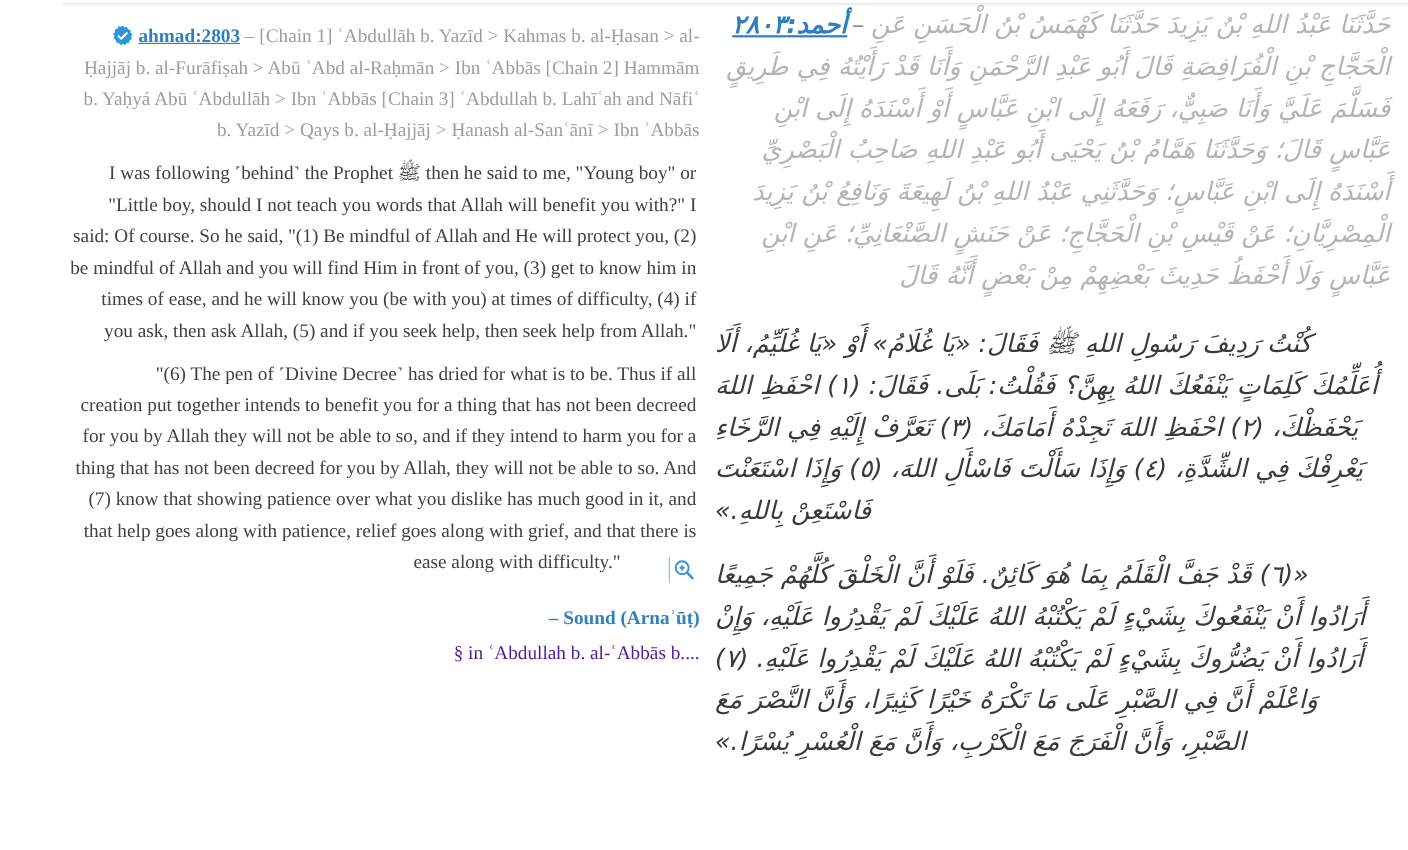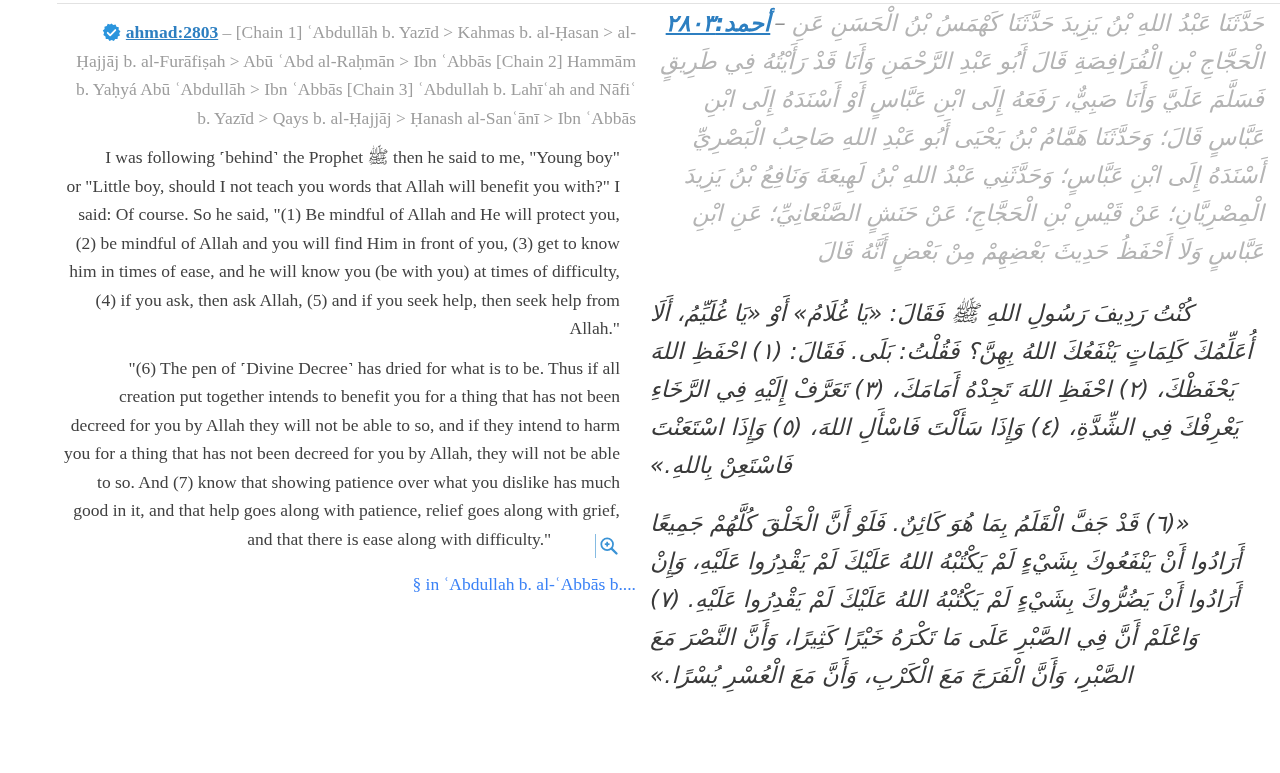--- a/index.html
+++ b/index.html
@@ -19,27 +19,27 @@
     position:absolute; left:62px; top:18px; width:574px;
     font-size:17.5px; line-height:28.5px; color:#414141;
     text-align:right;
   }
   .en-header { margin:0 0 11px 0; color:#9d9d9d; }
   .badge { display:inline-block; width:19px; height:19px; vertical-align:-4px; margin-right:5px; }
   .en-ref {
     color:#2d7fc1; font-weight:bold; text-decoration:underline; cursor:pointer;
   }
   .en-chain { color:#9d9d9d; }
-  .en-body { margin:0 16px 11px 0; text-indent:2.1em; }
+  .en-body { margin:0 3px 11px 0; text-indent:2.1em; }
   .zoomwrap { display:inline-block; vertical-align:-6px; margin-left:7px; white-space:nowrap; cursor:pointer; }
   .vrule { display:inline-block; width:1px; height:24px; background:#85bbe2; vertical-align:middle; margin-right:2px; }
   .zoom-svg { width:22px; height:22px; vertical-align:middle; }
   .en-grade { margin:16px 0 0 0; color:#2e81c0; font-weight:bold; }
   .en-chapter { margin:4px 0 0 0; }
-  .en-chapter a { color:#3b82f6; text-decoration:none; cursor:pointer; }
+  .en-chapter a { color:#4c1d95; text-decoration:none; cursor:pointer; }
   .en-share {
     margin:5px 0 0 0; color:#3b90d6; cursor:pointer;
     display:flex; align-items:center; gap:7px;
   }
   .share-svg { width:19px; height:21px; }
   
   .col-ar {
     position:absolute; left:650px; top:4px; width:614px;
     font-family:"DejaVu Sans",sans-serif;
     font-size:23px; line-height:38px; color:#3a3a3a;
@@ -74,20 +74,21 @@
 
   <p class="en-body">I was following ˹behind˺ the Prophet ﷺ then he said to me, "Young boy" or "Little boy, should I not teach you words that Allah will benefit you with?" I said: Of course. So he said, "(1) Be mindful of Allah and He will protect you, (2) be mindful of Allah and you will find Him in front of you, (3) get to know him in times of ease, and he will know you (be with you) at times of difficulty, (4) if you ask, then ask Allah, (5) and if you seek help, then seek help from Allah."</p>
 
   <p class="en-body"><span>"(6) The pen of ˹Divine Decree˺ has dried for what is to be. Thus if all creation put together intends to benefit you for a thing that has not been decreed for you by Allah they will not be able to so, and if they intend to harm you for a thing that has not been decreed for you by Allah, they will not be able to so. And (7) know that showing patience over what you dislike has much good in it, and that help goes along with patience, relief goes along with grief, and that there is ease along with difficulty."</span><span class="zoomwrap"><span class="vrule"></span><svg class="zoom-svg" viewBox="0 0 24 24" fill="none" stroke="#3a93d6">
           <circle cx="10" cy="10" r="6.4" stroke-width="1.9"></circle>
           <line x1="10" y1="7.4" x2="10" y2="12.6" stroke-width="1.9"></line>
           <line x1="7.4" y1="10" x2="12.6" y2="10" stroke-width="1.9"></line>
           <line x1="14.8" y1="14.8" x2="20.2" y2="20.2" stroke-width="2.5" stroke-linecap="round"></line>
         </svg></span></p>
 
+  <p class="en-grade">– Sound (Arnaʾūṭ)</p>
 
   <p class="en-chapter"><a>§ in ʿAbdullah b. al-ʿAbbās b....</a></p>
 
 </section>
 
 <section class="col-ar">
   <p class="ar-header"><a class="ar-ref" dir="ltr">أحمد:٢٨٠٣</a><span class="ar-dash">–</span><span class="ar-chain" dir="rtl">حَدَّثَنَا عَبْدُ اللهِ بْنُ يَزِيدَ حَدَّثَنَا كَهْمَسُ بْنُ الْحَسَنِ عَنِ الْحَجَّاجِ بْنِ الْفُرَافِصَةِ قَالَ أَبُو عَبْدِ الرَّحْمَنِ وَأَنَا قَدْ رَأَيْتُهُ فِي طَرِيقٍ فَسَلَّمَ عَلَيَّ وَأَنَا صَبِيٌّ، رَفَعَهُ إِلَى ابْنِ عَبَّاسٍ أَوْ أَسْنَدَهُ إِلَى ابْنِ عَبَّاسٍ قَالَ؛ وَحَدَّثَنَا هَمَّامُ بْنُ يَحْيَى أَبُو عَبْدِ اللهِ صَاحِبُ الْبَصْرِيِّ أَسْنَدَهُ إِلَى ابْنِ عَبَّاسٍ؛ وَحَدَّثَنِي عَبْدُ اللهِ بْنُ لَهِيعَةَ وَنَافِعُ بْنُ يَزِيدَ الْمِصْرِيَّانِ؛ عَنْ قَيْسِ بْنِ الْحَجَّاجِ؛ عَنْ حَنَشٍ الصَّنْعَانِيِّ؛ عَنِ ابْنِ عَبَّاسٍ وَلَا أَحْفَظُ حَدِيثَ بَعْضِهِمْ مِنْ بَعْضٍ أَنَّهُ قَالَ</span></p>
 
   <p class="ar-body" dir="rtl">كُنْتُ رَدِيفَ رَسُولِ اللهِ ﷺ فَقَالَ: «يَا غُلَامُ» أَوْ «يَا غُلَيِّمُ، أَلَا أُعَلِّمُكَ كَلِمَاتٍ يَنْفَعُكَ اللهُ بِهِنَّ؟ فَقُلْتُ: بَلَى. فَقَالَ: (١) احْفَظِ اللهَ يَحْفَظْكَ، (٢) احْفَظِ اللهَ تَجِدْهُ أَمَامَكَ، (٣) تَعَرَّفْ إِلَيْهِ فِي الرَّخَاءِ يَعْرِفْكَ فِي الشِّدَّةِ، (٤) وَإِذَا سَأَلْتَ فَاسْأَلِ اللهَ، (٥) وَإِذَا اسْتَعَنْتَ فَاسْتَعِنْ بِاللهِ.»</p>
 

